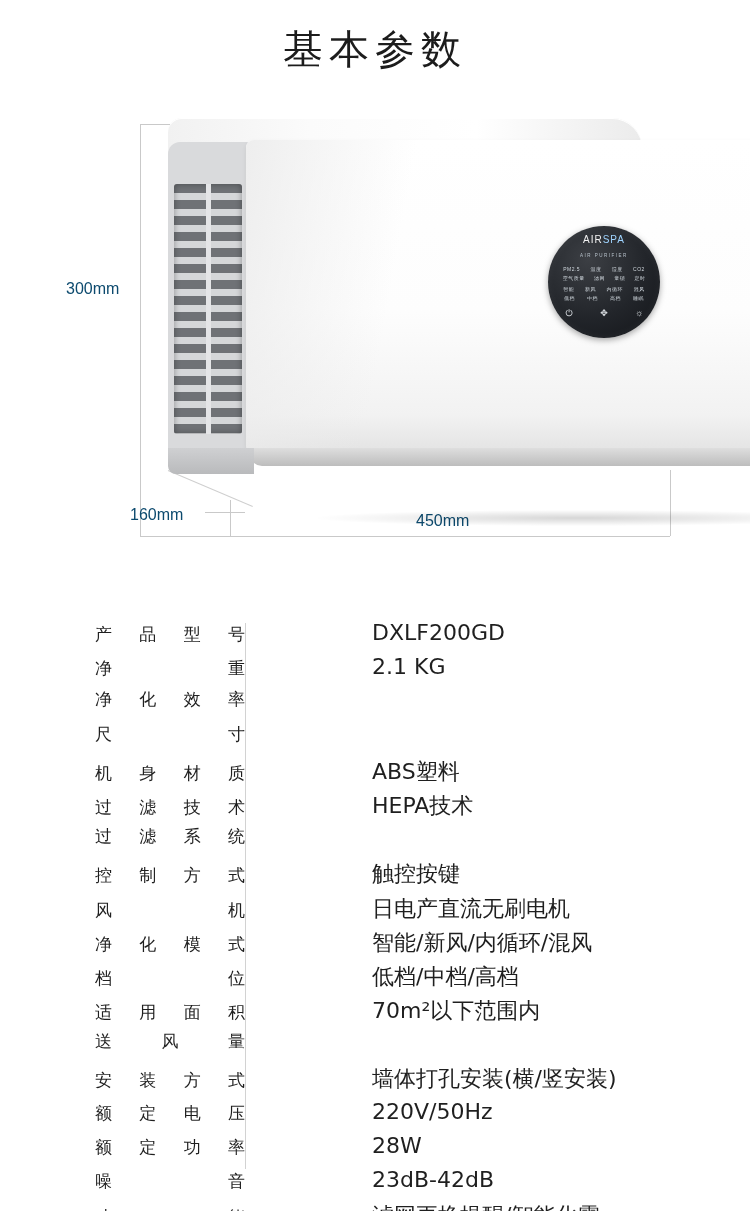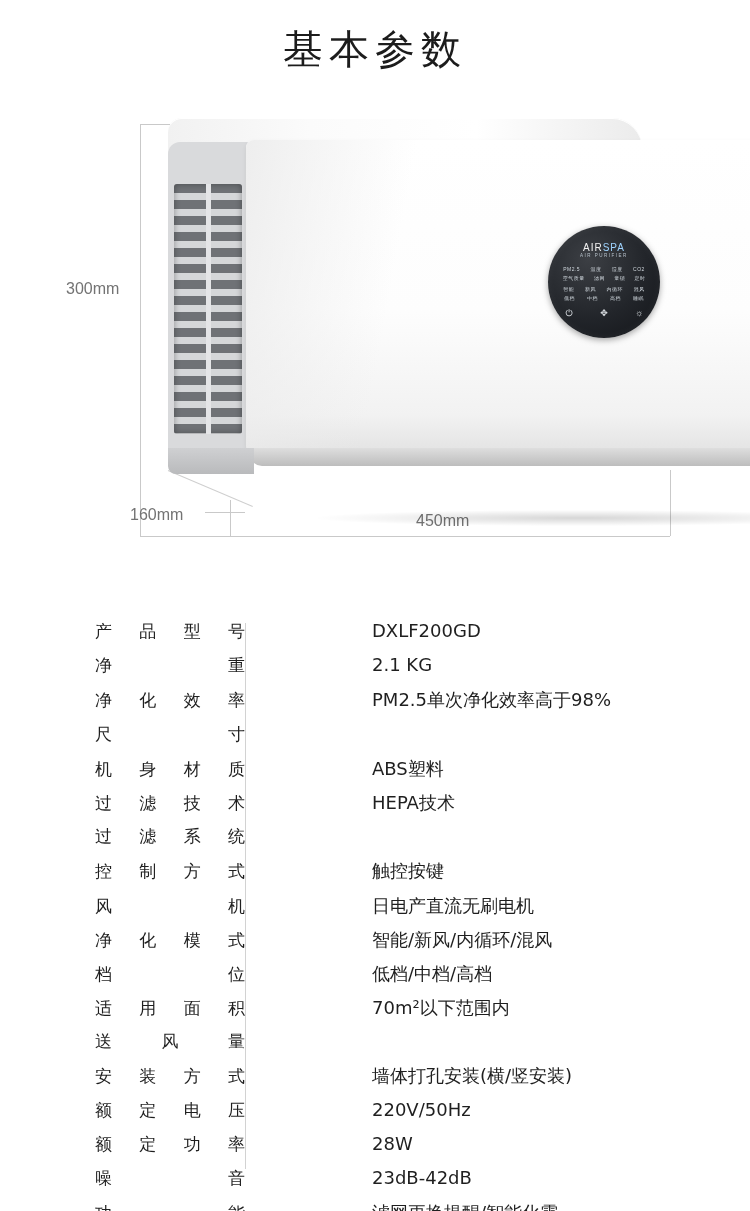--- a/index.html
+++ b/index.html
@@ -43,21 +43,21 @@
   .guide {
     position: absolute;
     background: #c9c9c9;
   }
   .guide.v { width: 1px; }
   .guide.h { height: 1px; }
 
   .dim-label {
     position: absolute;
     font-size: 16px;
-    color: #737373;
+    color: #0c4a6e;
     font-family: "Liberation Sans", sans-serif;
     white-space: nowrap;
   }
 
   
   .device {
     position: absolute;
     left: 168px;
     top: 18px;
     width: 474px;
@@ -172,21 +172,21 @@
     top: 108px;
     width: 112px;
     height: 112px;
     border-radius: 50%;
     background: radial-gradient(circle at 36% 30%, #3c3f44 0%, #22252a 55%, #121418 100%);
     box-shadow: 0 2px 6px rgba(0,0,0,.35), inset 0 0 10px rgba(255,255,255,.06);
     color: #e8e8e8;
   }
   .panel-logo {
     position: absolute;
-    top: 16px;
+    top: 8px;
     left: 0;
     width: 112px;
     text-align: center;
     font-size: 10px;
     letter-spacing: 1px;
     color: #f2f2f2;
     font-family: "Liberation Sans", sans-serif;
   }
   .panel-logo .sp { color: #9fd4ff; }
   .panel-sub {
@@ -258,21 +258,21 @@
     margin-left: 95px;
     font-size: 17px;
     color: #1f1f1f;
     display: flex;
     justify-content: space-between;
     font-family: "DejaVu Sans", sans-serif;
   }
   .spec-key span { display: inline-block; }
   .spec-val {
     margin-left: 127px;
-    font-size: 18px;
+    font-size: 22px;
     color: #1f1f1f;
     font-family: "DejaVu Sans", sans-serif;
     white-space: nowrap;
   }
   .spec-val .red { color: #e60012; }
 </style>
 </head>
 <body>
 
 <div class="page-title">基本参数</div>
@@ -368,21 +368,20 @@
     <div class="spec-val">2.1 KG</div>
   </div>
 
   <div class="spec-row">
     <div class="spec-key">
       <span>净</span>
       <span>化</span>
       <span>效</span>
       <span>率</span>
     </div>
-    <div class="spec-val">PM2.5单次净化效率高于98%</div>
   </div>
 
   <div class="spec-row">
     <div class="spec-key">
       <span>尺</span>
       <span>寸</span>
     </div>
   </div>
 
   <div class="spec-row">

